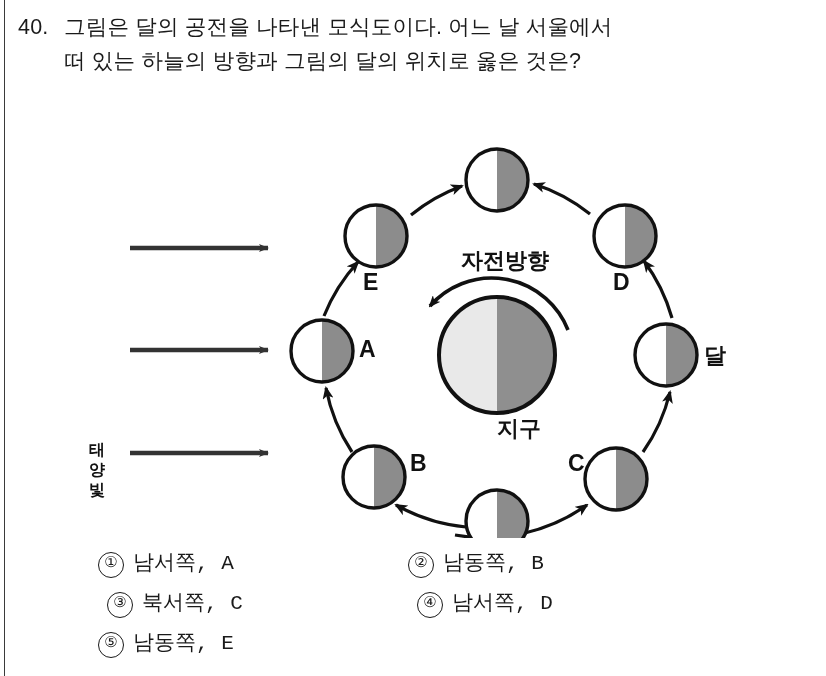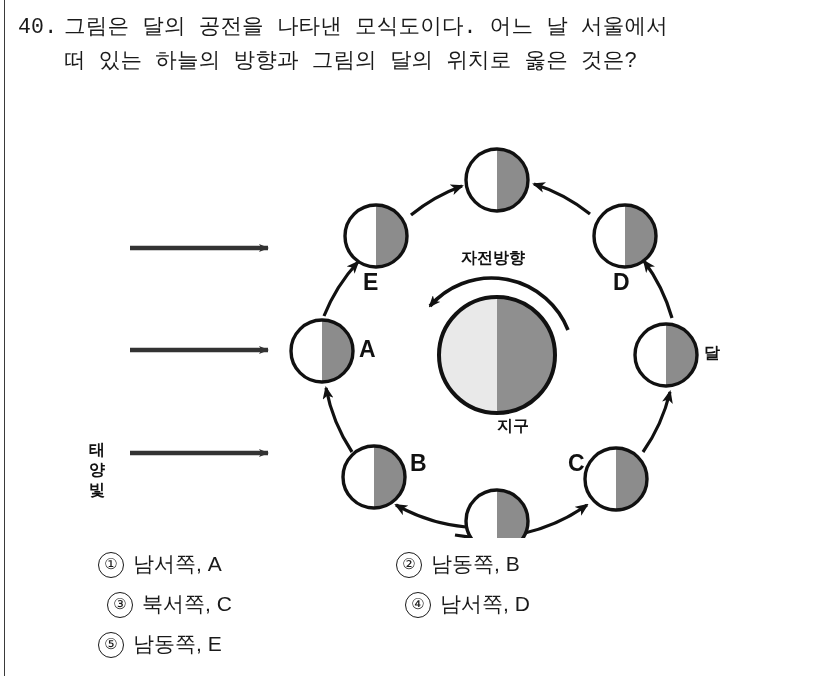--- a/index.html
+++ b/index.html
@@ -31,21 +31,20 @@
   
   #stem {
     position: absolute;
     left: 18px;
     top: 10px;
     width: 790px;
     font-size: 21.5px;
     line-height: 34px;
     letter-spacing: 0.2px;
     color: #1a1a1a;
-    font-family: Liberation Mono, monospace;
   }
   #stem .qnum {
     position: absolute;
     left: 0;
     top: 0;
     width: 46px;
     text-align: left;
   }
   #stem .qbody {
     margin-left: 46px;
@@ -65,21 +64,21 @@
 
   .fig-label {
     position: absolute;
     font-size: 23px;
     font-weight: bold;
     color: #111111;
     line-height: 1;
   }
   .fig-label-ko {
     position: absolute;
-    font-size: 16px;
+    font-size: 22px;
     font-weight: bold;
     color: #111111;
     line-height: 1;
   }
   #sunlight-label {
     position: absolute;
     left: 86px;
     top: 314px;
     width: 22px;
     font-size: 16px;
@@ -97,37 +96,38 @@
     top: 548px;
     width: 826px;
     height: 128px;
   }
   .choice {
     position: absolute;
     font-size: 21px;
     line-height: 24px;
     color: #1a1a1a;
     white-space: nowrap;
+    font-family: Liberation Mono, monospace;
   }
   .choice .marker {
     display: inline-block;
     width: 24px;
     height: 24px;
     line-height: 22px;
     border: 1.4px solid #1a1a1a;
     border-radius: 50%;
     text-align: center;
     font-size: 15px;
     vertical-align: 2px;
     margin-right: 9px;
   }
   .choice .ctext { display: inline-block; }
 
   .col1 { left: 98px; }
-  .col2 { left: 396px; }
+  .col2 { left: 408px; }
   .row1 { top: 4px; }
   .row2 { top: 44px; margin-left: 9px; }
   .row3 { top: 84px; }
 </style>
 </head>
 <body>
 
 <div id="page">
 
   <div id="left-rule"></div>

